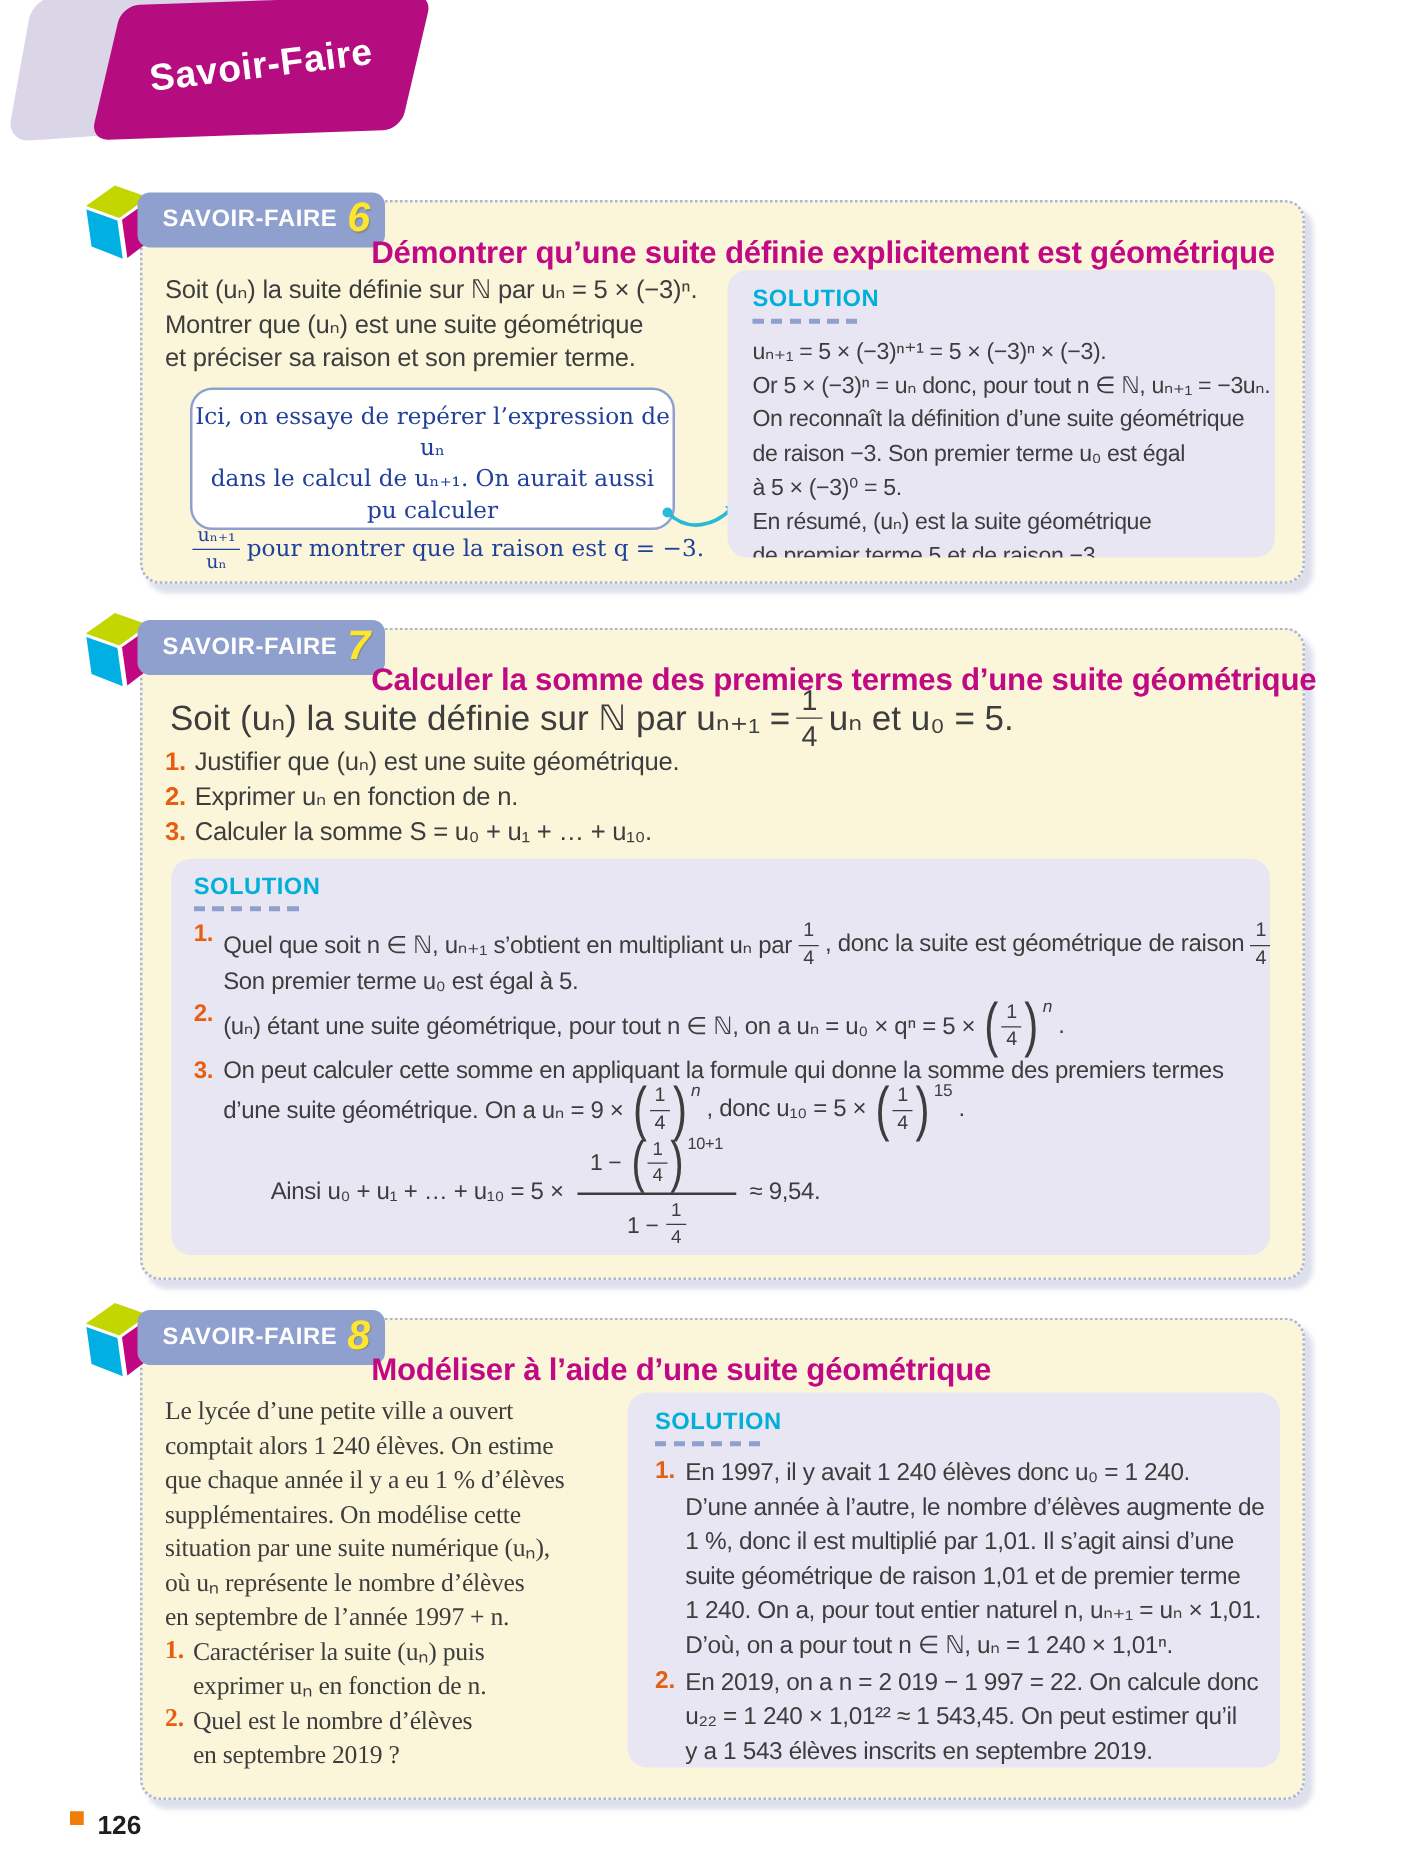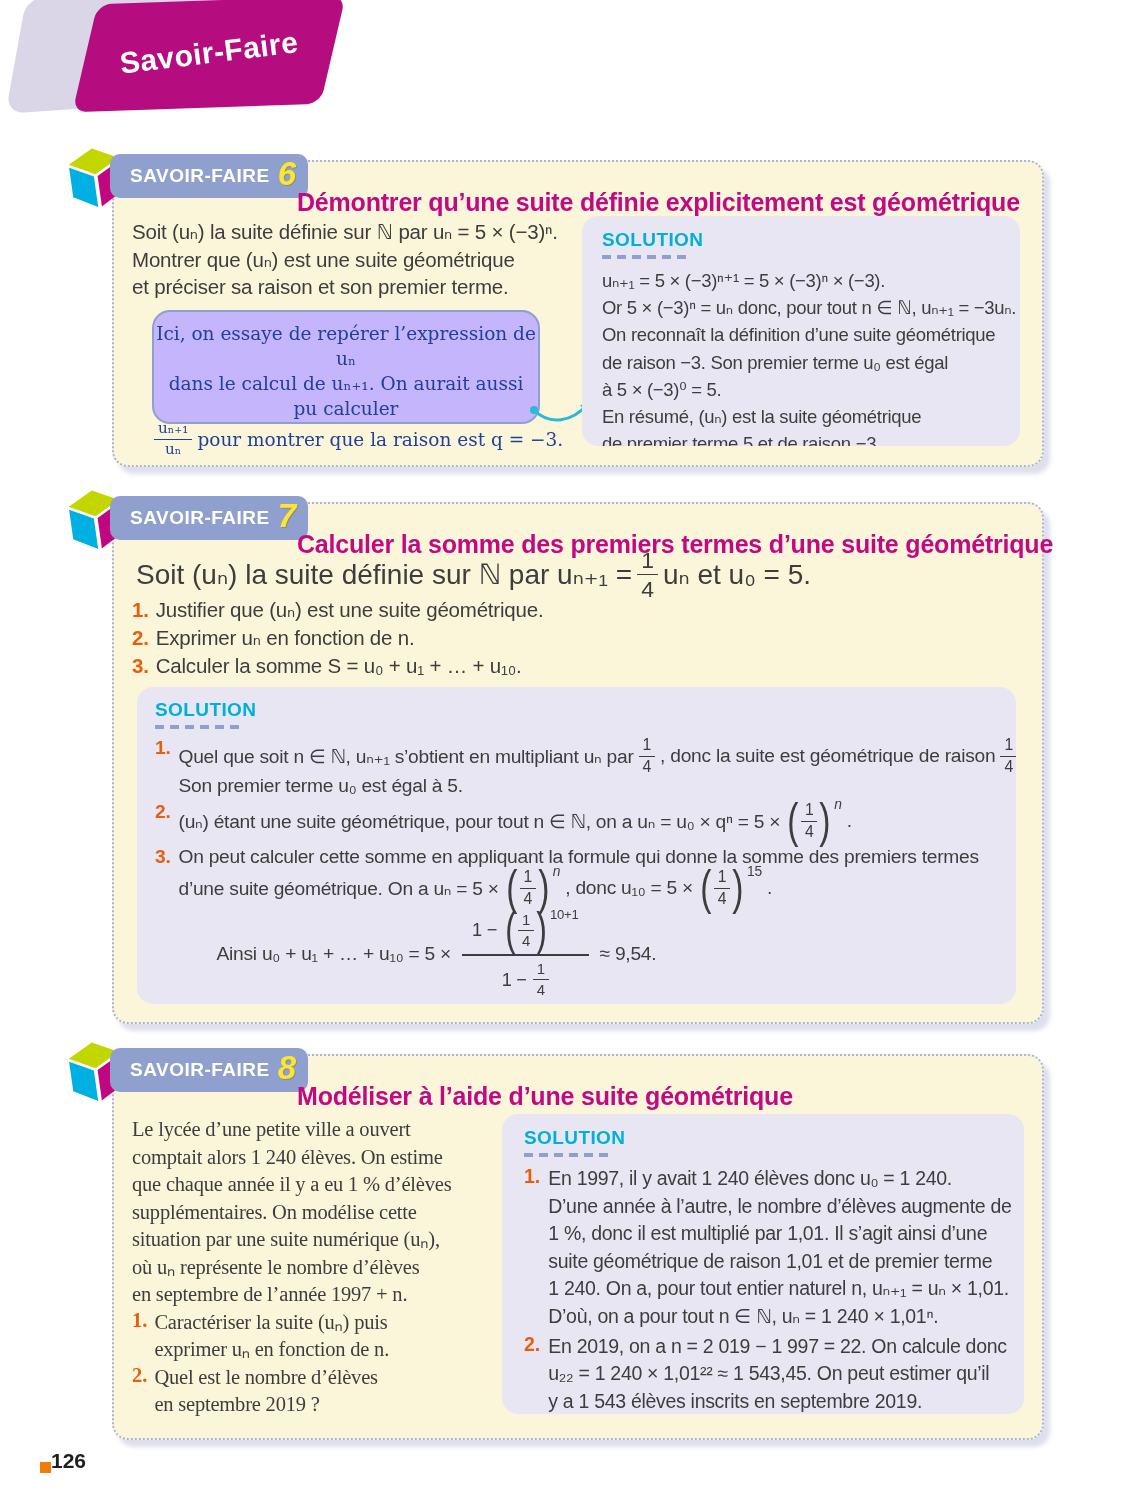--- a/index.html
+++ b/index.html
@@ -49,21 +49,21 @@
   .plines p { margin:0; font-size:20.5px; line-height:27.5px; letter-spacing:-.2px; }
   .qnum { color:#e65f11; font-weight:bold; }
 
   
   .solution { position:absolute; background:#e9e6f3; border-radius:16px; box-sizing:border-box; overflow:hidden; }
   .sol-head { color:#00b0d9; font-weight:bold; font-size:19px; letter-spacing:.4px; }
   .sol-dashes { width:88px; height:4px; margin:4px 0 8px; background:repeating-linear-gradient(90deg,#8fa0ce 0 9px,transparent 9px 15px); }
 
   
   .bubble {
-    position:absolute; background:#c4b5fd; border:2px solid #8fa0ce; border-radius:18px;
+    position:absolute; background:#ffffff; border:2px solid #8fa0ce; border-radius:18px;
     color:#21409a; font-family:"DejaVu Serif","Liberation Serif",serif;
     font-size:18.5px; line-height:25px; text-align:center; box-sizing:border-box;
   }
   .bubble .mrow { justify-content:space-between; }
   .connector { position:absolute; }
 
   
   .mrow { display:flex; align-items:center; gap:5px; white-space:nowrap; }
   .frac { display:inline-flex; flex-direction:column; align-items:center; line-height:1.05; font-size:.82em; }
   .frac .fn { border-bottom:1.5px solid currentColor; padding:0 4px 2px; }
@@ -93,21 +93,21 @@
 
   
   .p8 { position:absolute; left:18px; top:60px; width:372px;font-family:Liberation Serif, serif; }
   .p8 .li { display:flex; gap:7px; }
   .p8 .li .plines p { margin:0; }
   .sol8 { left:388px; top:58px; width:522px; height:300px; padding:13px 6px 0 22px; }
   .sol8 .srow { display:flex; gap:8px; margin-top:2px; }
   .sol8 p { margin:0; font-size:19.5px; line-height:27.6px; letter-spacing:-.3px; white-space:nowrap; }
 
   
-  .footer { position:absolute; left:40px; top:1449px; display:flex; align-items:flex-end; }
+  .footer { position:absolute; left:56px; top:1449px; display:flex; align-items:flex-start; gap:11px; }
   .foot-sq { width:11px; height:11px; background:#ef7d0a; }
   .foot-num { font-weight:bold; font-size:21px; color:#1e1e1e; }
 </style>
 </head>
 <body>
 
 <div class="page">
 
   <div class="banner">
     <div class="banner-back"></div>
@@ -243,21 +243,21 @@
           </span>
           <span>.</span>
         </div>
       </div>
 
       <div class="srow">
         <span class="qnum">3.</span>
         <div>
           <p class="plain">On peut calculer cette somme en appliquant la formule qui donne la somme des premiers termes</p>
           <div class="mrow">
-            <span>d’une suite géométrique. On a uₙ = 5 ×</span>
+            <span>d’une suite géométrique. On a uₙ = 9 ×</span>
             <span class="pfrac">
               <span class="par">(</span>
               <span class="frac">
                 <span class="fn">1</span>
                 <span class="fd">4</span>
               </span>
               <span class="par">)</span>
               <sup class="it">n</sup>
             </span>
             <span>, donc u₁₀ = 5 ×</span>

